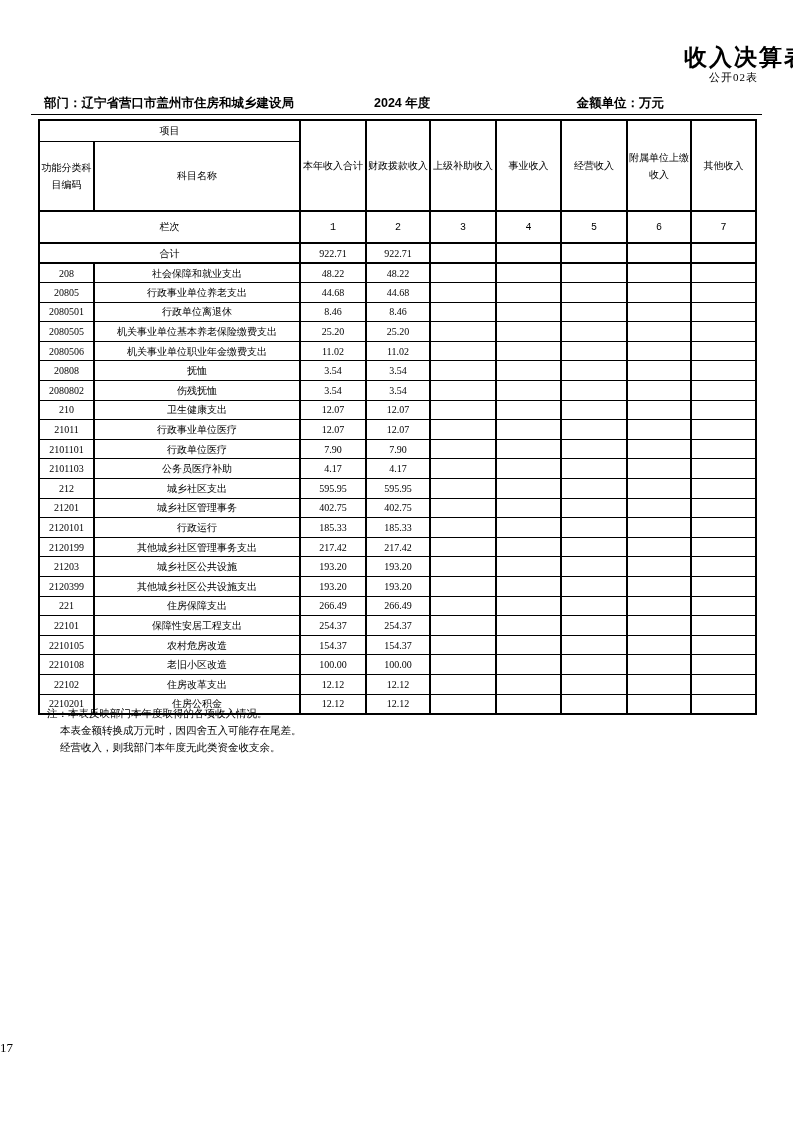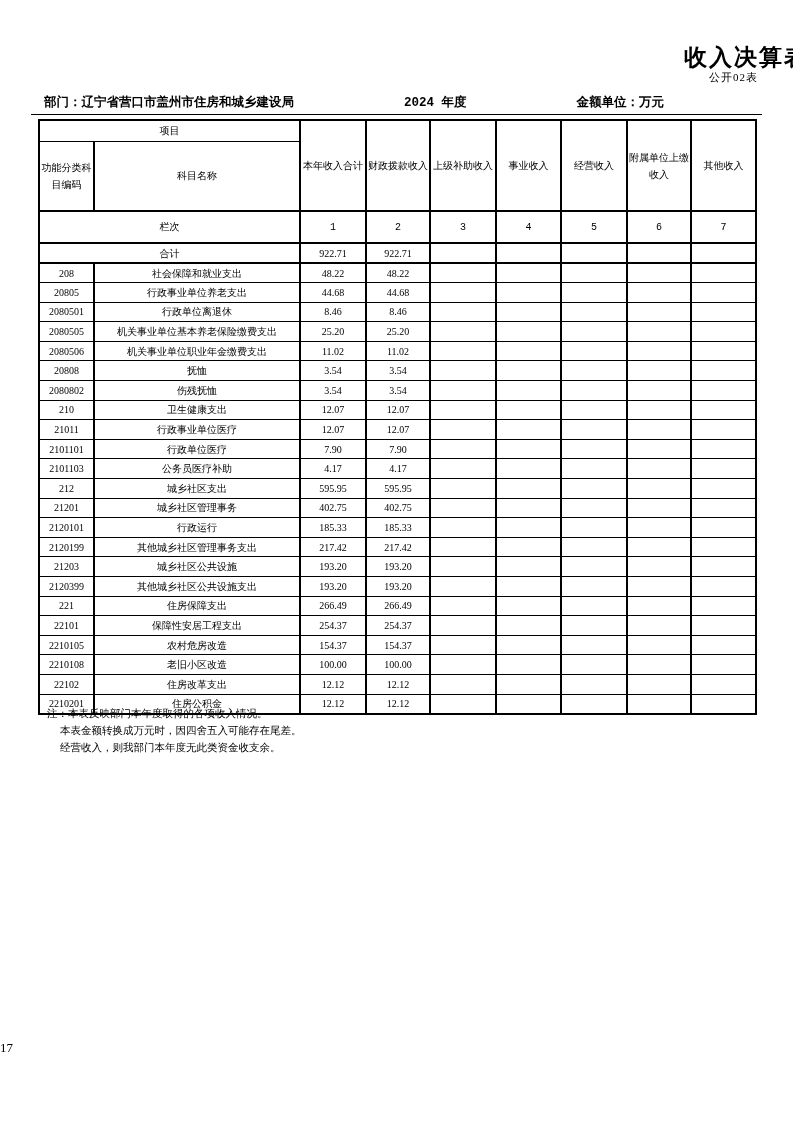--- a/index.html
+++ b/index.html
@@ -5,24 +5,24 @@
   html,body{margin:0;padding:0;background:#fff;}
   body{width:793px;height:1122px;position:relative;color:#000;
        font-family:"Liberation Serif","DejaVu Serif",serif;}
   .page{position:absolute;inset:0;width:793px;height:1122px;background:#fff;}
 
   .doc-title{position:absolute;top:42px;left:16px;width:793px;text-align:right;
     font-family:"Liberation Sans","DejaVu Sans",sans-serif;
     font-weight:bold;font-size:23px;letter-spacing:2px;}
   .table-code{position:absolute;top:70px;right:35px;font-size:11px;letter-spacing:1px;}
   .meta{position:absolute;top:94px;left:0;width:697px;height:20px;
-    font-family:Liberation Mono, monospace;
+    font-family:Liberation Sans, sans-serif;
     font-weight:bold;font-size:12.5px;line-height:18px;}
   .meta .dept{position:absolute;left:44px;}
-  .meta .year{position:absolute;left:374px;margin-left:30px;}
+  .meta .year{position:absolute;left:374px;}
   .meta .unit{position:absolute;right:33px;}
   .meta-rule{position:absolute;top:114px;left:31px;width:731px;height:0;
     border-top:1px solid #000;}
 
   table.rev{position:absolute;top:119px;left:38px;width:717px;
     border-collapse:collapse;table-layout:fixed;
     border:2px solid #000;}
   table.rev th,table.rev td{
     border:1px solid #000;border-left-width:2px;border-right-width:2px;
     font-weight:normal;font-size:10px;padding:0;overflow:hidden;

